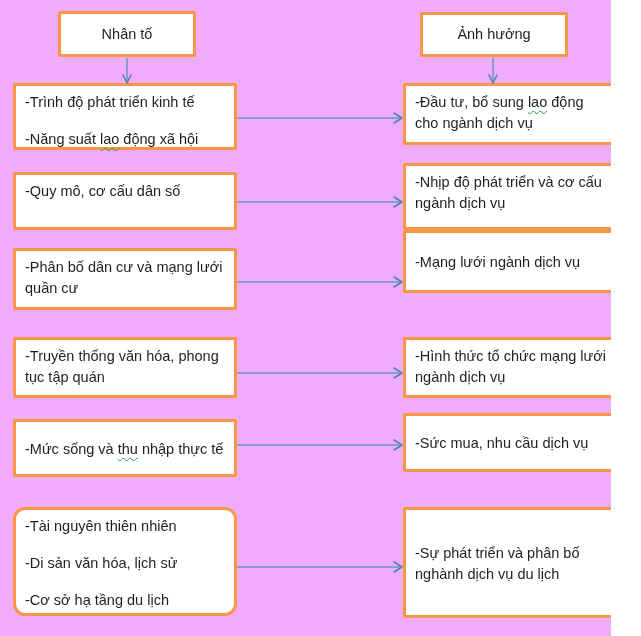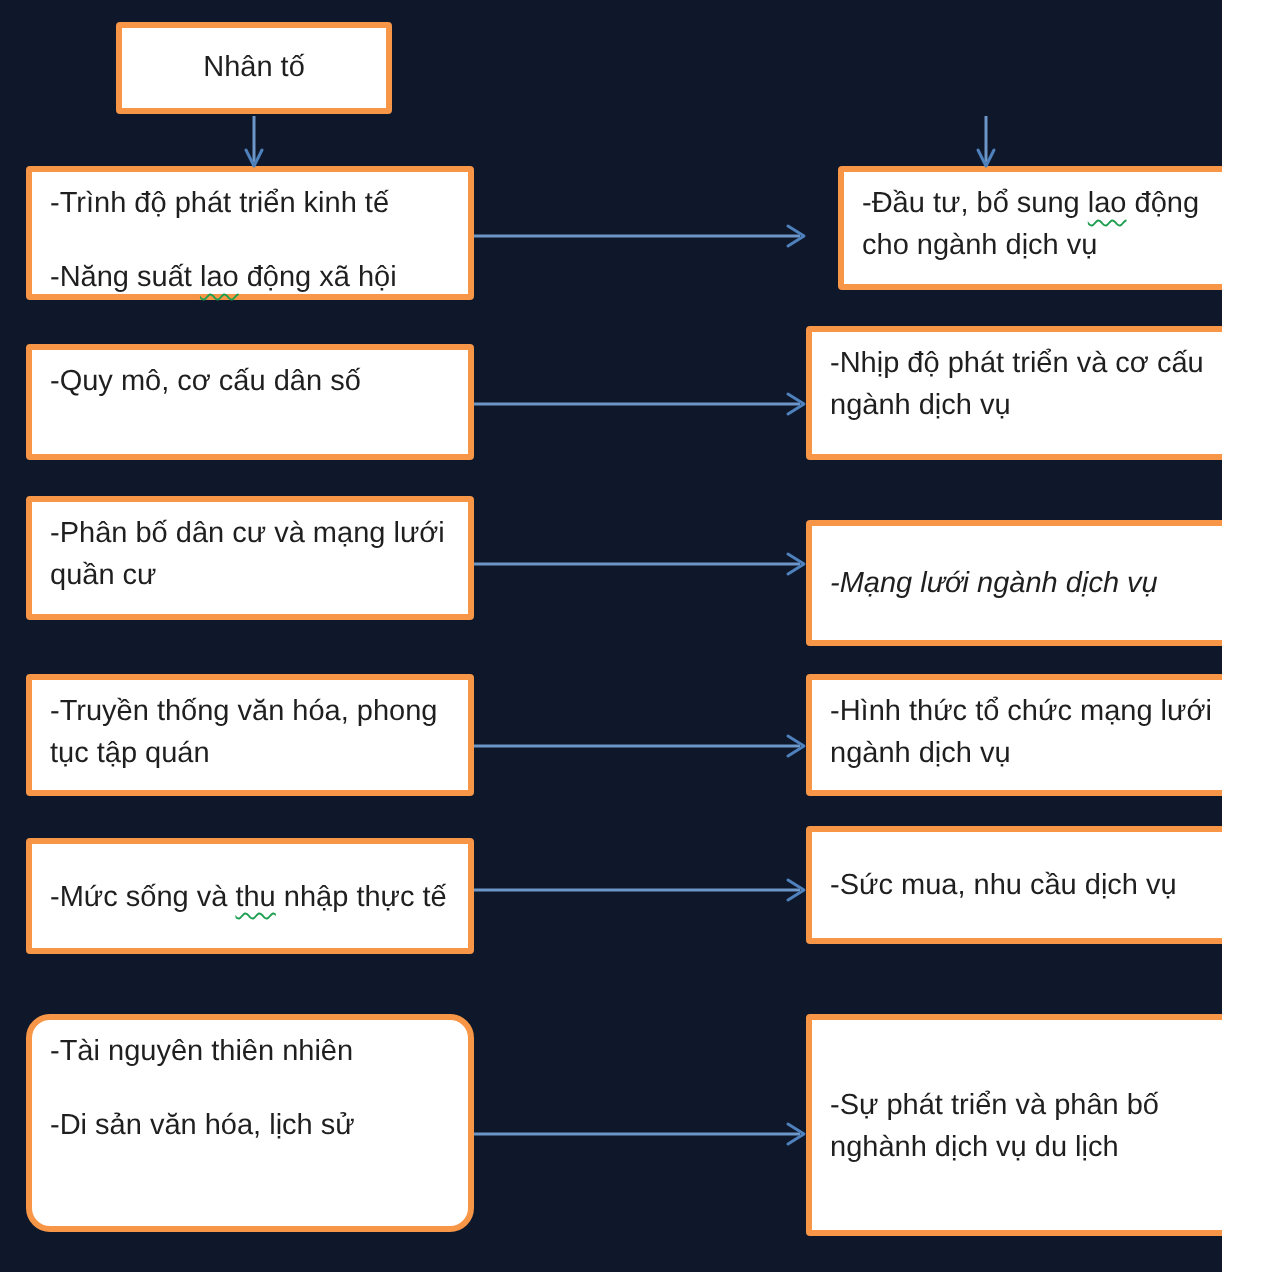--- a/index.html
+++ b/index.html
@@ -6,21 +6,21 @@
     --box-border:#F79646;
     --arrow-shaft:#6D96C9;
     --arrow-head:#4F81BD;
     --squiggle:#1E9E50;
     --text:#1F1F1F;
   }
   html,body{margin:0;padding:0;background:#ffffff;}
   #canvas{
     position:relative;
     width:611px;height:636px;
-    background:#0f172a;
+    background:#f0abfc;
     font-family:"Liberation Sans","DejaVu Sans",sans-serif;
     color:var(--text);
     overflow:hidden;
   }
   .box{
     position:absolute;
     box-sizing:border-box;
     border:3px solid var(--box-border);
     border-radius:2px;
     background:#ffffff;
@@ -51,20 +51,23 @@
   #arrows .head{stroke:var(--arrow-head);stroke-width:1.5;fill:none;stroke-linecap:round;stroke-linejoin:round;}
 </style>
 </head>
 <body>
 
 <div id="canvas">
 
   <div class="box hdr" style="left:58px;top:11px;width:138px;height:46px;">
     <span>Nhân tố</span>
   </div>
+  <div class="box hdr" style="left:420px;top:12px;width:148px;height:45px;">
+    <span>Ảnh hưởng</span>
+  </div>
 
   <div class="box" style="left:13px;top:83px;width:224px;height:67px;">
     <p class="para">-Trình độ phát triển kinh tế</p>
     <p class="para"><span>-Năng suất </span><span class="mis">lao</span><span> động xã hội</span></p>
   </div>
 
   <div class="box" style="left:13px;top:172px;width:224px;height:58px;">
     <p class="para">-Quy mô, cơ cấu dân số</p>
   </div>
 
@@ -76,31 +79,32 @@
     <p class="para">-Truyền thống văn hóa, phong tục tập quán</p>
   </div>
 
   <div class="box vcenter" style="left:13px;top:419px;width:224px;height:58px;">
     <p class="para"><span>-Mức sống và </span><span class="mis">thu</span><span> nhập thực tế</span></p>
   </div>
 
   <div class="box" style="left:13px;top:507px;width:224px;height:109px;border-radius:12px;">
     <p class="para">-Tài nguyên thiên nhiên</p>
     <p class="para">-Di sản văn hóa, lịch sử</p>
+    <p class="para">-Cơ sở hạ tầng du lịch</p>
   </div>
 
-  <div class="box" style="left:403px;top:83px;width:215px;height:62px;margin-left:16px;">
+  <div class="box" style="left:403px;top:83px;width:215px;height:62px;">
     <p class="para"><span>-Đầu tư, bổ sung </span><span class="mis">lao</span><span> động cho ngành dịch vụ</span></p>
   </div>
 
   <div class="box" style="left:403px;top:163px;width:215px;height:67px;">
     <p class="para">-Nhịp độ phát triển và cơ cấu ngành dịch vụ</p>
   </div>
 
-  <div class="box vcenter" style="left:403px;top:260px;width:215px;height:63px;font-style:italic;">
+  <div class="box vcenter" style="left:403px;top:230px;width:215px;height:63px;">
     <p class="para">-Mạng lưới ngành dịch vụ</p>
   </div>
 
   <div class="box" style="left:403px;top:337px;width:215px;height:61px;">
     <p class="para">-Hình thức tổ chức mạng lưới ngành dịch vụ</p>
   </div>
 
   <div class="box vcenter" style="left:403px;top:413px;width:215px;height:59px;">
     <p class="para">-Sức mua, nhu cầu dịch vụ</p>
   </div>

